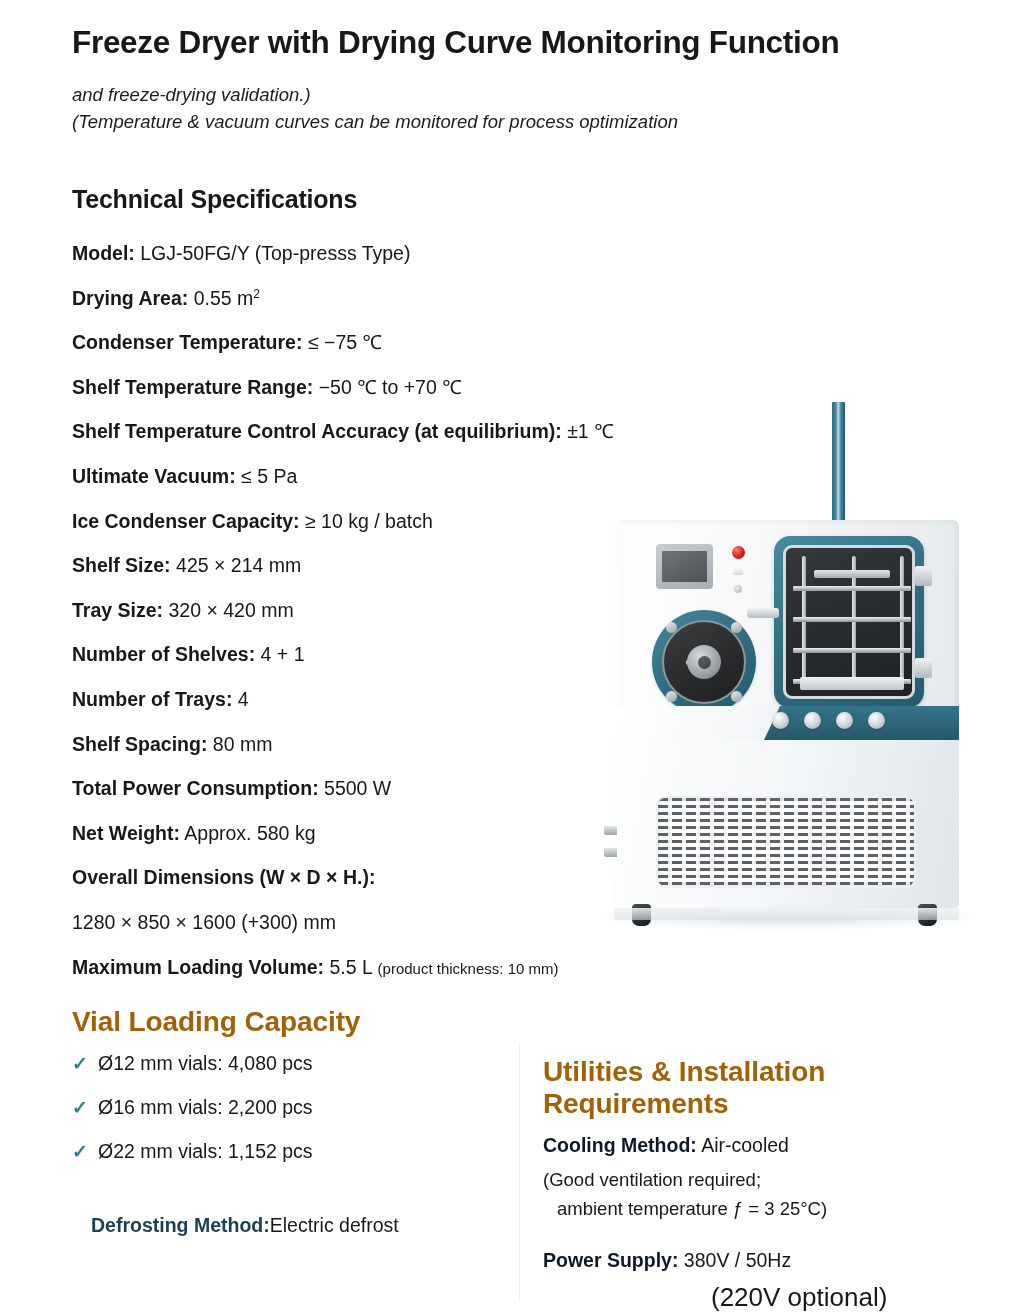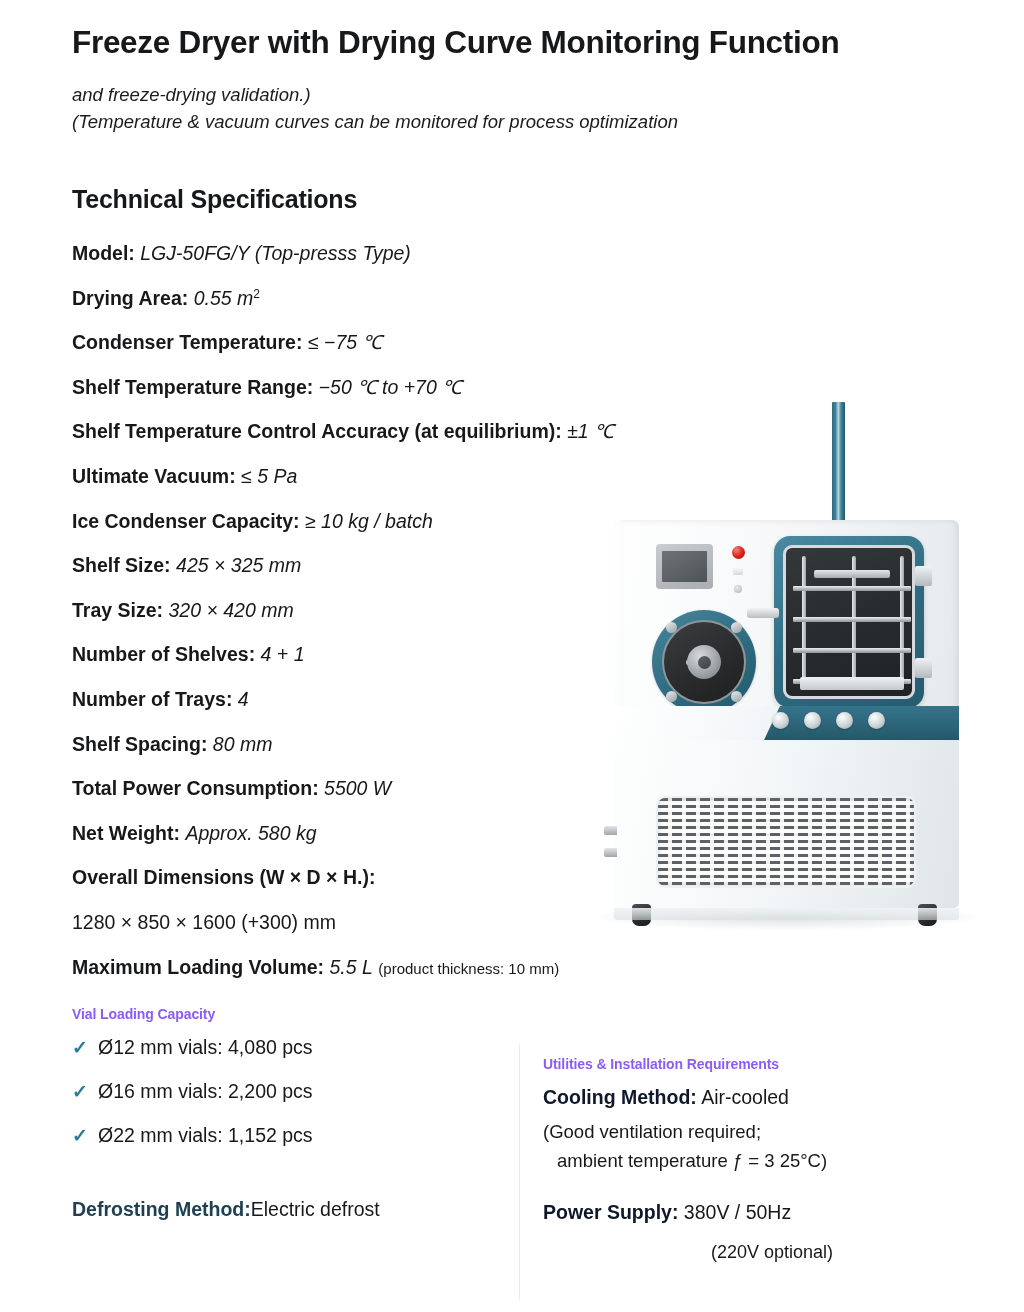--- a/index.html
+++ b/index.html
@@ -69,21 +69,20 @@
     font-size: 19.5px;
     line-height: 26px;
     color: #17181a;
     white-space: nowrap;
   }
   .spec-label {
     font-weight: bold;
   }
   .spec-value {
     font-weight: normal;
-    font-style: italic;
   }
   .spec-sub {
     font-size: 15px;
     font-weight: normal;
   }
   .spec-cont {
     height: 44.6px;
     font-size: 19.5px;
     line-height: 26px;
     font-weight: normal;
@@ -110,23 +109,23 @@
     top: 1006px;
     width: 420px;
   }
   .col-right {
     position: absolute;
     left: 543px;
     top: 1056px;
     width: 440px;
   }
   .teal-heading {
-    font-size: 14px;
+    font-size: 28px;
     font-weight: bold;
-    color: #8b5cf6;
+    color: #a16207;
     margin-bottom: 14px;
     letter-spacing: -0.1px;
   }
   .check-row {
     display: flex;
     align-items: baseline;
     font-size: 19.5px;
     color: #17181a;
     height: 44px;
   }
@@ -139,20 +138,21 @@
     line-height: 1;
   }
   .defrost-row {
     margin-top: 30px;
     font-size: 19.5px;
     color: #17181a;
   }
   .defrost-label {
     font-weight: bold;
     color: #1d4152;
+    margin-left: 19px;
   }
   .util-row {
     font-size: 19.5px;
     color: #17181a;
     margin-bottom: 9px;
   }
   .util-label {
     font-weight: bold;
     color: #0f172a;
   }
@@ -160,22 +160,22 @@
     font-size: 18.5px;
     color: #17181a;
     line-height: 1.55;
     margin-top: 2px;
   }
   .util-note .indent { padding-left: 14px; display: inline-block; }
   .power-block { margin-top: 26px; }
   .power-opt {
     text-align: left;
     padding-left: 168px;
-    font-size: 18px;
-    margin-top: 18px;
+    font-size: 26px;
+    margin-top: 10px;
   }
 
   
   .product {
     position: absolute;
     left: 556px;
     top: 396px;
     width: 460px;
     height: 556px;
   }
@@ -552,21 +552,21 @@
       <span class="spec-value">≤ 5 Pa</span>
     </div>
 
     <div class="spec-row">
       <span class="spec-label">Ice Condenser Capacity:</span>
       <span class="spec-value">≥ 10 kg / batch</span>
     </div>
 
     <div class="spec-row">
       <span class="spec-label">Shelf Size:</span>
-      <span class="spec-value">425 × 325 mm</span>
+      <span class="spec-value">425 × 214 mm</span>
     </div>
 
     <div class="spec-row">
       <span class="spec-label">Tray Size:</span>
       <span class="spec-value">320 × 420 mm</span>
     </div>
 
     <div class="spec-row">
       <span class="spec-label">Number of Shelves:</span>
       <span class="spec-value">4 + 1</span>

